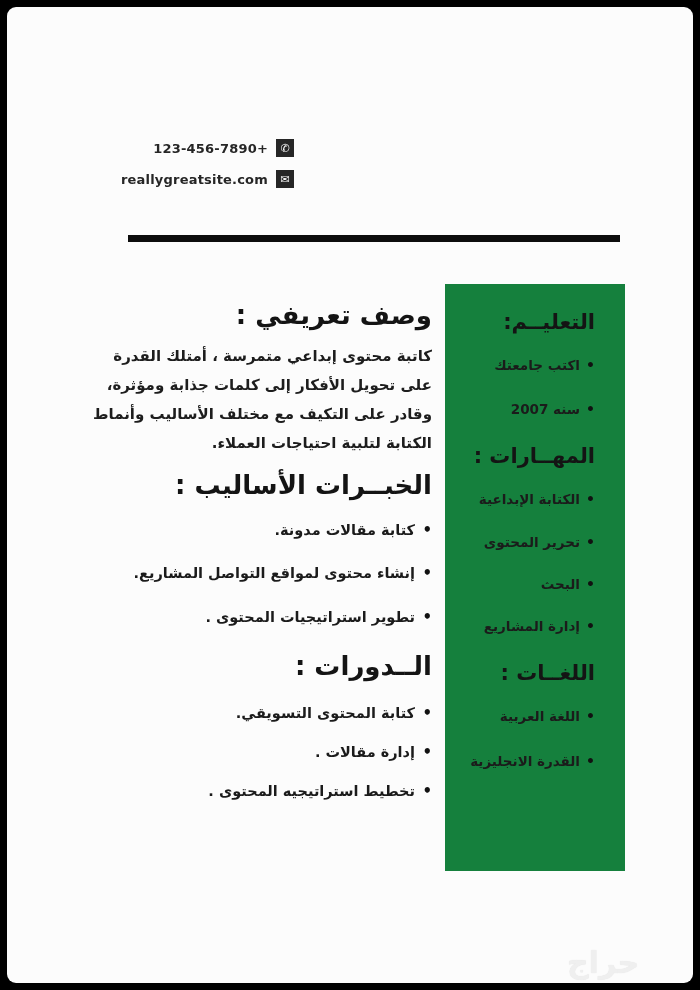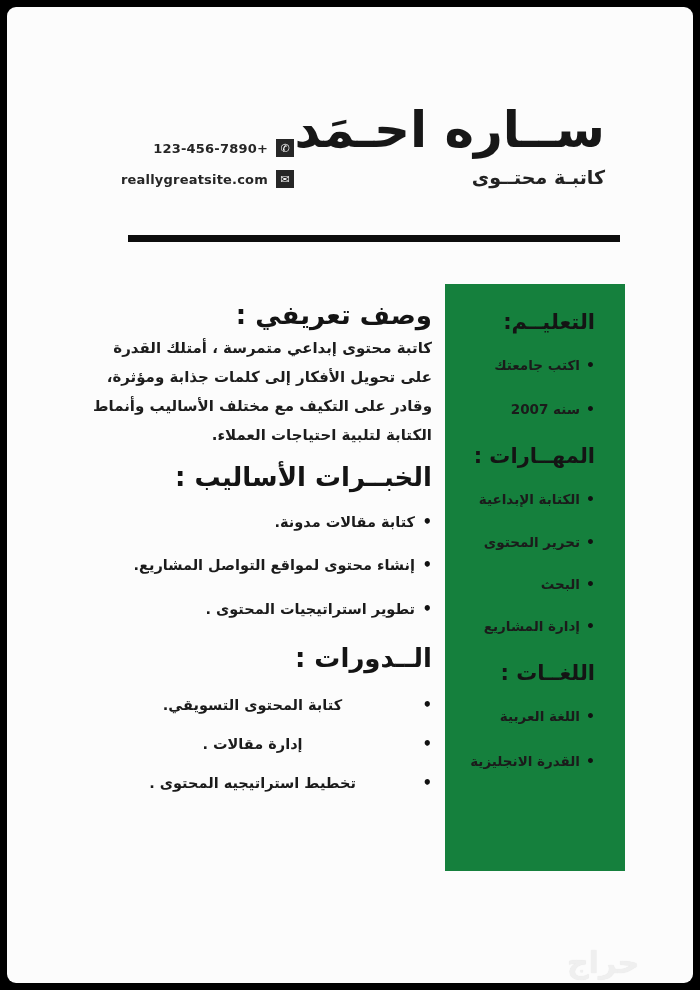--- a/index.html
+++ b/index.html
@@ -71,37 +71,37 @@
   .side-section.skills { margin-top: 6px; }
   .side-section.skills .side-list li { margin-bottom: 24px; }
   .side-section.languages { margin-top: 8px; }
   
   .main-col {
     position: absolute; left: 83px; top: 293px; width: 342px;
     direction: rtl; text-align: right; color: #1b1b1b;
   }
   .main-heading {
     font-size: 26px; font-weight: bold; color: #141414;
-    margin-bottom: 4px; white-space: nowrap;
+    margin-bottom: 12px; white-space: nowrap;
   }
   .about-text {
     font-size: 15px; font-weight: bold; line-height: 29px; color: #1d1d1d;
     margin-bottom: 12px;
   }
   .main-list { list-style: none; margin-bottom: 10px; }
   .main-list li {
     font-size: 14.5px; font-weight: bold; color: #1b1b1b;
     margin-bottom: 23px; position: relative; padding-right: 17px; line-height: 1.4;
   }
   .main-list li::before {
     content: "•"; position: absolute; right: 0; top: 0; font-size: 15px; color:#111;
   }
   .main-section-exp .main-heading { margin-top: 2px; margin-bottom: 20px; }
   .main-section-courses .main-heading { margin-top: 24px; margin-bottom: 22px; }
-  .main-section-courses .main-list li { margin-bottom: 19px; text-align: center; }
+  .main-section-courses .main-list li { margin-bottom: 19px; }
   
   .watermark {
     position: absolute; left: 560px; top: 938px;
     font-size: 30px; font-weight: bold; direction: rtl;
     color: #efefef; text-shadow: 0 0 1px #e2e2e2;
     user-select: none;
   }
 </style>
 </head>
 <body>
@@ -112,24 +112,20 @@
     <div class="contact-row">
       <span class="contact-label">123-456-7890+</span>
       <span class="badge">✆</span>
     </div>
     <div class="contact-row">
       <span class="contact-label">reallygreatsite.com</span>
       <span class="badge">✉</span>
     </div>
   </div>
 
-  <div class="namebox">
-    <div class="name">ســاره احـمَد</div>
-    <div class="jobtitle">كاتبـة محتــوى</div>
-  </div>
 
   <div class="divider"></div>
 
   <aside class="side-panel">
     <section class="side-section education">
       <h3 class="side-heading">التعليــم:</h3>
       <ul class="side-list">
         <li>اكتب جامعتك</li>
         <li>سنه 2007</li>
       </ul>

